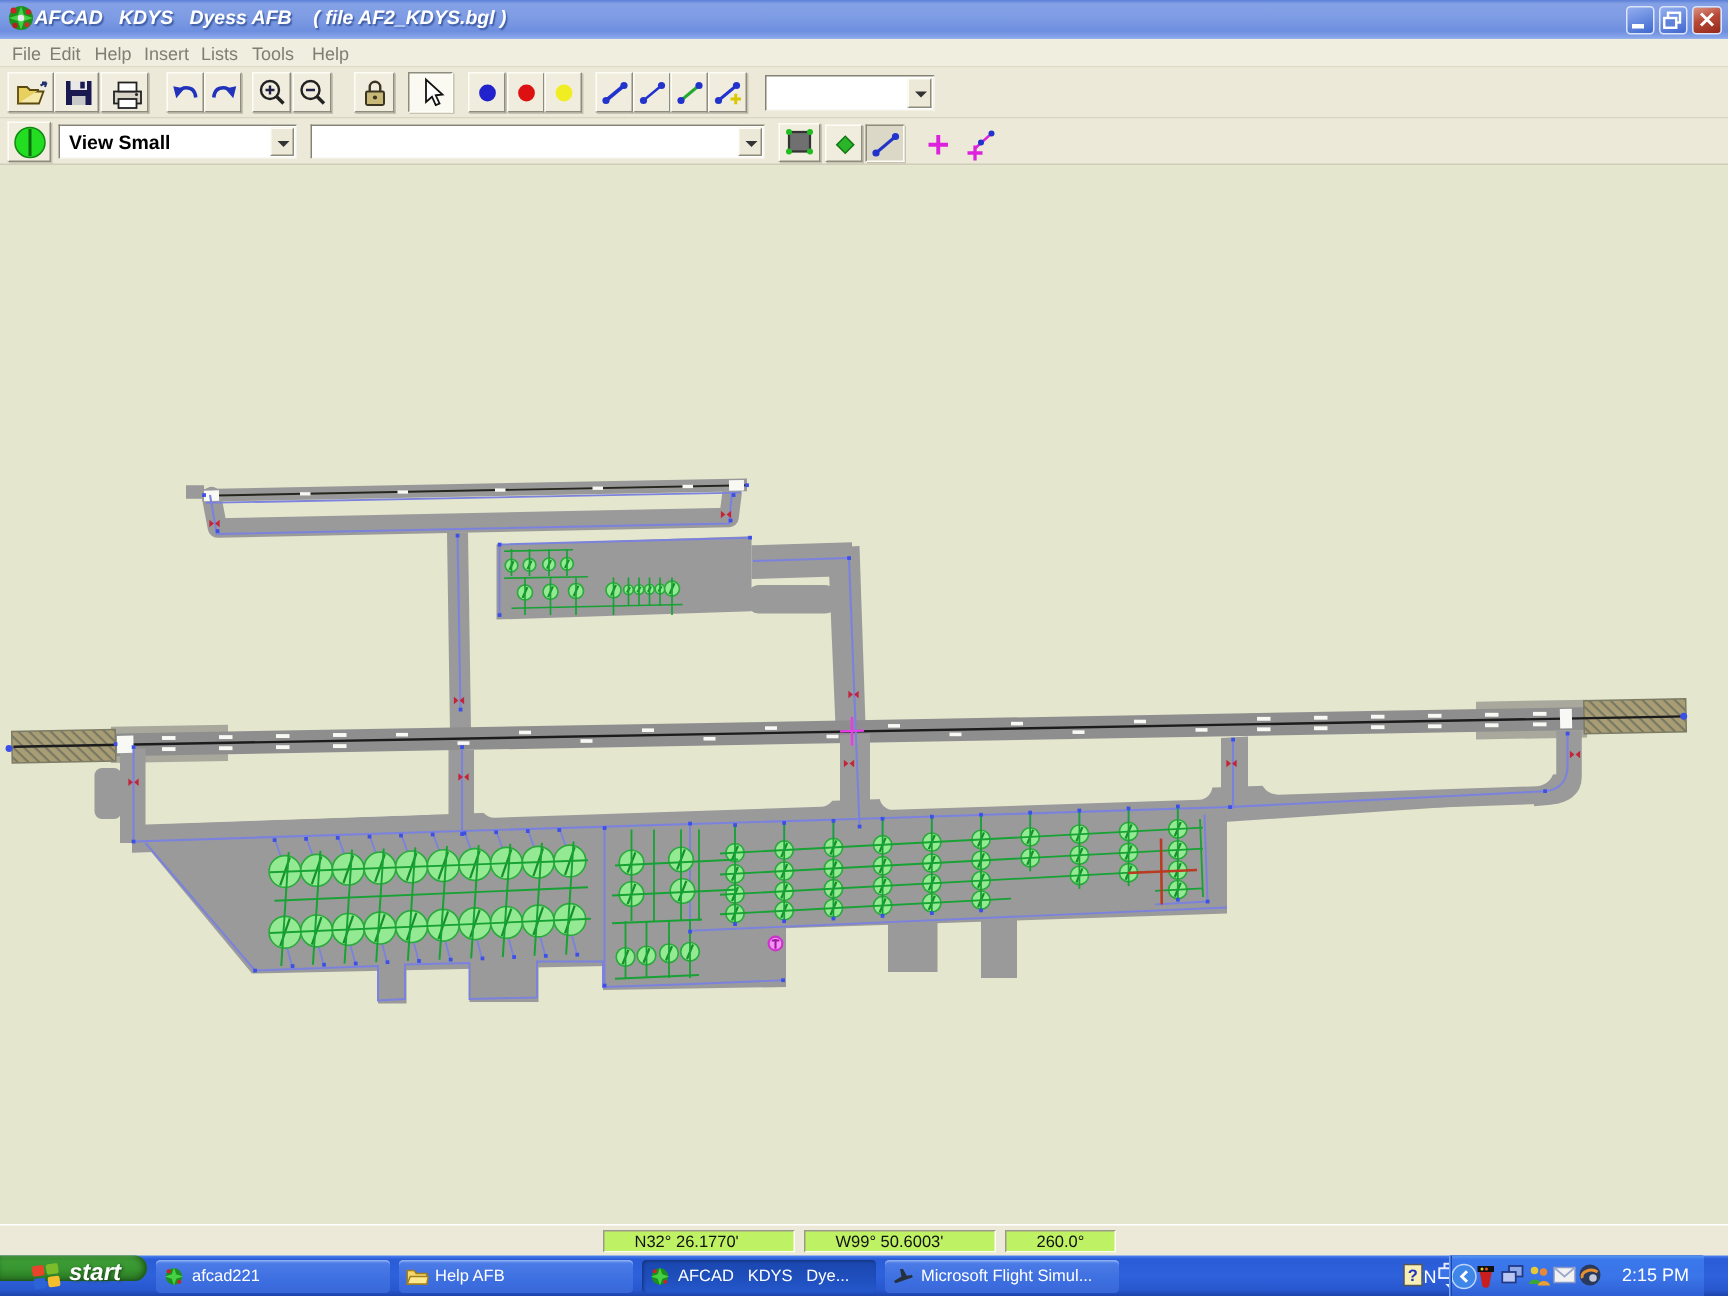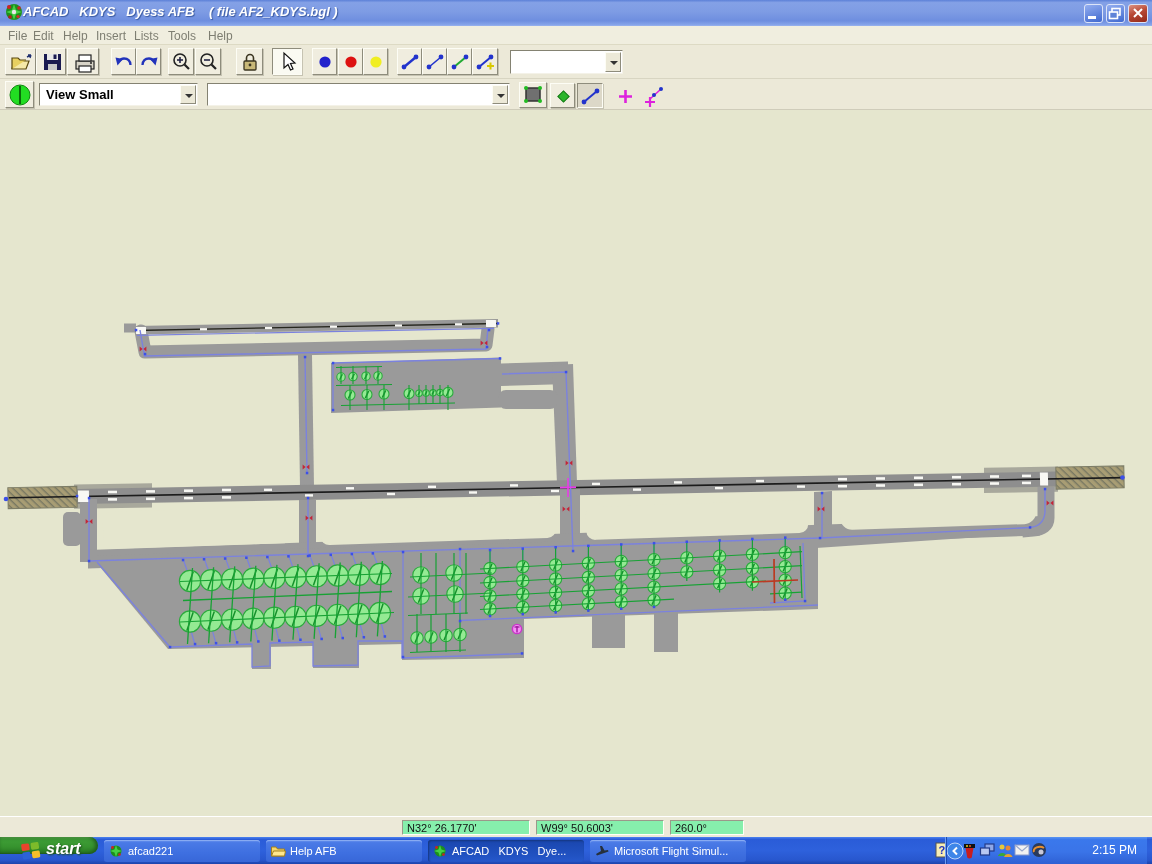--- a/index.html
+++ b/index.html
@@ -18,37 +18,37 @@
   border-bottom:1px solid #cfccba; }
 .btn { position:absolute; background:#f0eddf; border:1px solid; border-color:#fdfdf5 #8e8c7c #8e8c7c #fdfdf5;
   box-shadow:1px 1px 0 #c6c3b2; }
 .combo { position:absolute; background:#fff; border:1px solid; border-color:#848272 #f4f2e8 #f4f2e8 #848272; }
 .carr { position:absolute; right:1px; top:1px; bottom:1px; width:16px; background:#ece9d8;
   border:1px solid; border-color:#fdfdf5 #8e8c7c #8e8c7c #fdfdf5; }
 .carr:after { content:""; position:absolute; left:4px; top:8px; border:4px solid transparent; border-top-color:#333; }
 #canvas { position:absolute; left:0; top:110px; width:1152px; height:706px; background:#e5e6ce; }
 #status { position:absolute; left:0; top:816px; width:1152px; height:21px; background:#ece9d8;
   border-top:1px solid #fff; }
-.sbox { position:absolute; top:3px; height:15px; background:#86efac; border:1px solid;
-  border-color:#9b998a #fffef6 #fffef6 #9b998a; font-size:11px; color:#111; padding:1px 0 0 4px; }
+.sbox { position:absolute; top:3px; height:15px; background:#bef264; border:1px solid;
+  border-color:#9b998a #fffef6 #fffef6 #9b998a; font-size:11px; color:#111; padding:1px 0 0 20px; }
 #taskbar { position:absolute; left:0; top:837px; width:1152px; height:27px;
   background:linear-gradient(180deg,#4c83f0 0%,#2a5cd8 9%,#2e61dc 50%,#2857ce 85%,#1c44ac 100%); }
 #startbtn { position:absolute; left:0; top:0; width:98px; height:17px;
   border-radius:0 12px 12px 0;
   background:linear-gradient(180deg,#6cbf5e 0%,#3f9e37 12%,#37942f 55%,#2c7e26 90%,#225f1e 100%);
   box-shadow:inset -2px 0 4px #1c521a; }
 #startbtn span { position:absolute; left:46px; top:3px; color:#fff; font-size:16px; font-weight:bold;
   font-style:italic; text-shadow:1px 1px 2px #1e4f1e; }
 .task { position:absolute; top:3px; height:22px; width:156px; border-radius:3px;
   background:linear-gradient(180deg,#6f97ee 0%,#4a7ae6 12%,#3e6fe0 60%,#3867d8 100%);
   box-shadow:inset 0 1px 0 #88abf2; color:#fff; font-size:11px; }
 .task.active { background:linear-gradient(180deg,#1a46ae 0%,#2152c2 70%,#2658cc 100%);
   box-shadow:inset 1px 1px 2px #15377e; }
 .task .lbl { position:absolute; left:24px; top:5px; white-space:nowrap; overflow:hidden; max-width:126px; }
-#tray { position:absolute; right:5px; top:0; width:200px; height:27px;
+#tray { position:absolute; right:16px; top:0; width:168px; height:27px;
   background:linear-gradient(180deg,#5a95f2 0%,#3a78ec 10%,#3a74e8 55%,#2e60d4 100%);
   box-shadow:-1px 0 0 #1e48b0, -2px 0 0 #6ea0f4; }
 #clock { position:absolute; right:10px; top:6px; color:#fff; font-size:12px; }
 svg { position:absolute; left:0; top:0; }
 </style></head><body>
 
 <div id="title">
   <svg width="22" height="24" style="left:3px;top:1px">
     <g>
     <circle cx="11" cy="11" r="8" fill="#1d8f1d"></circle>

